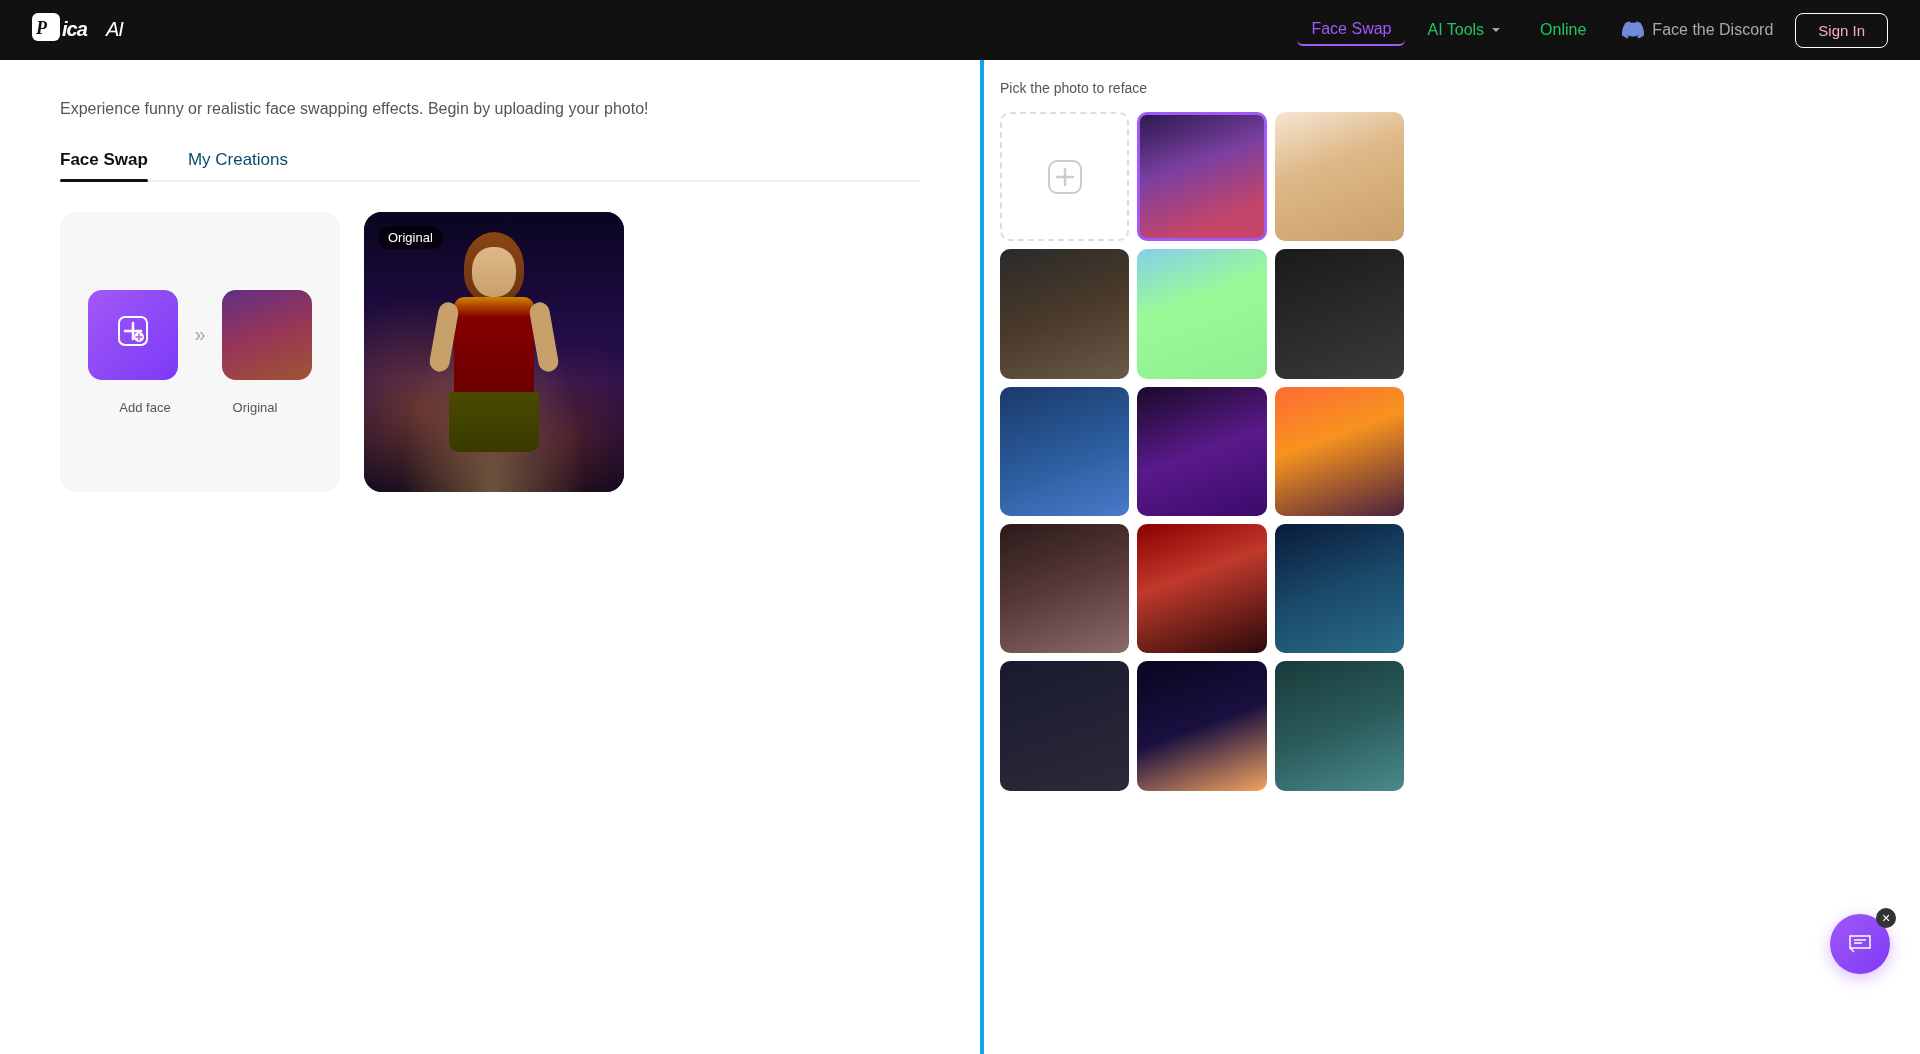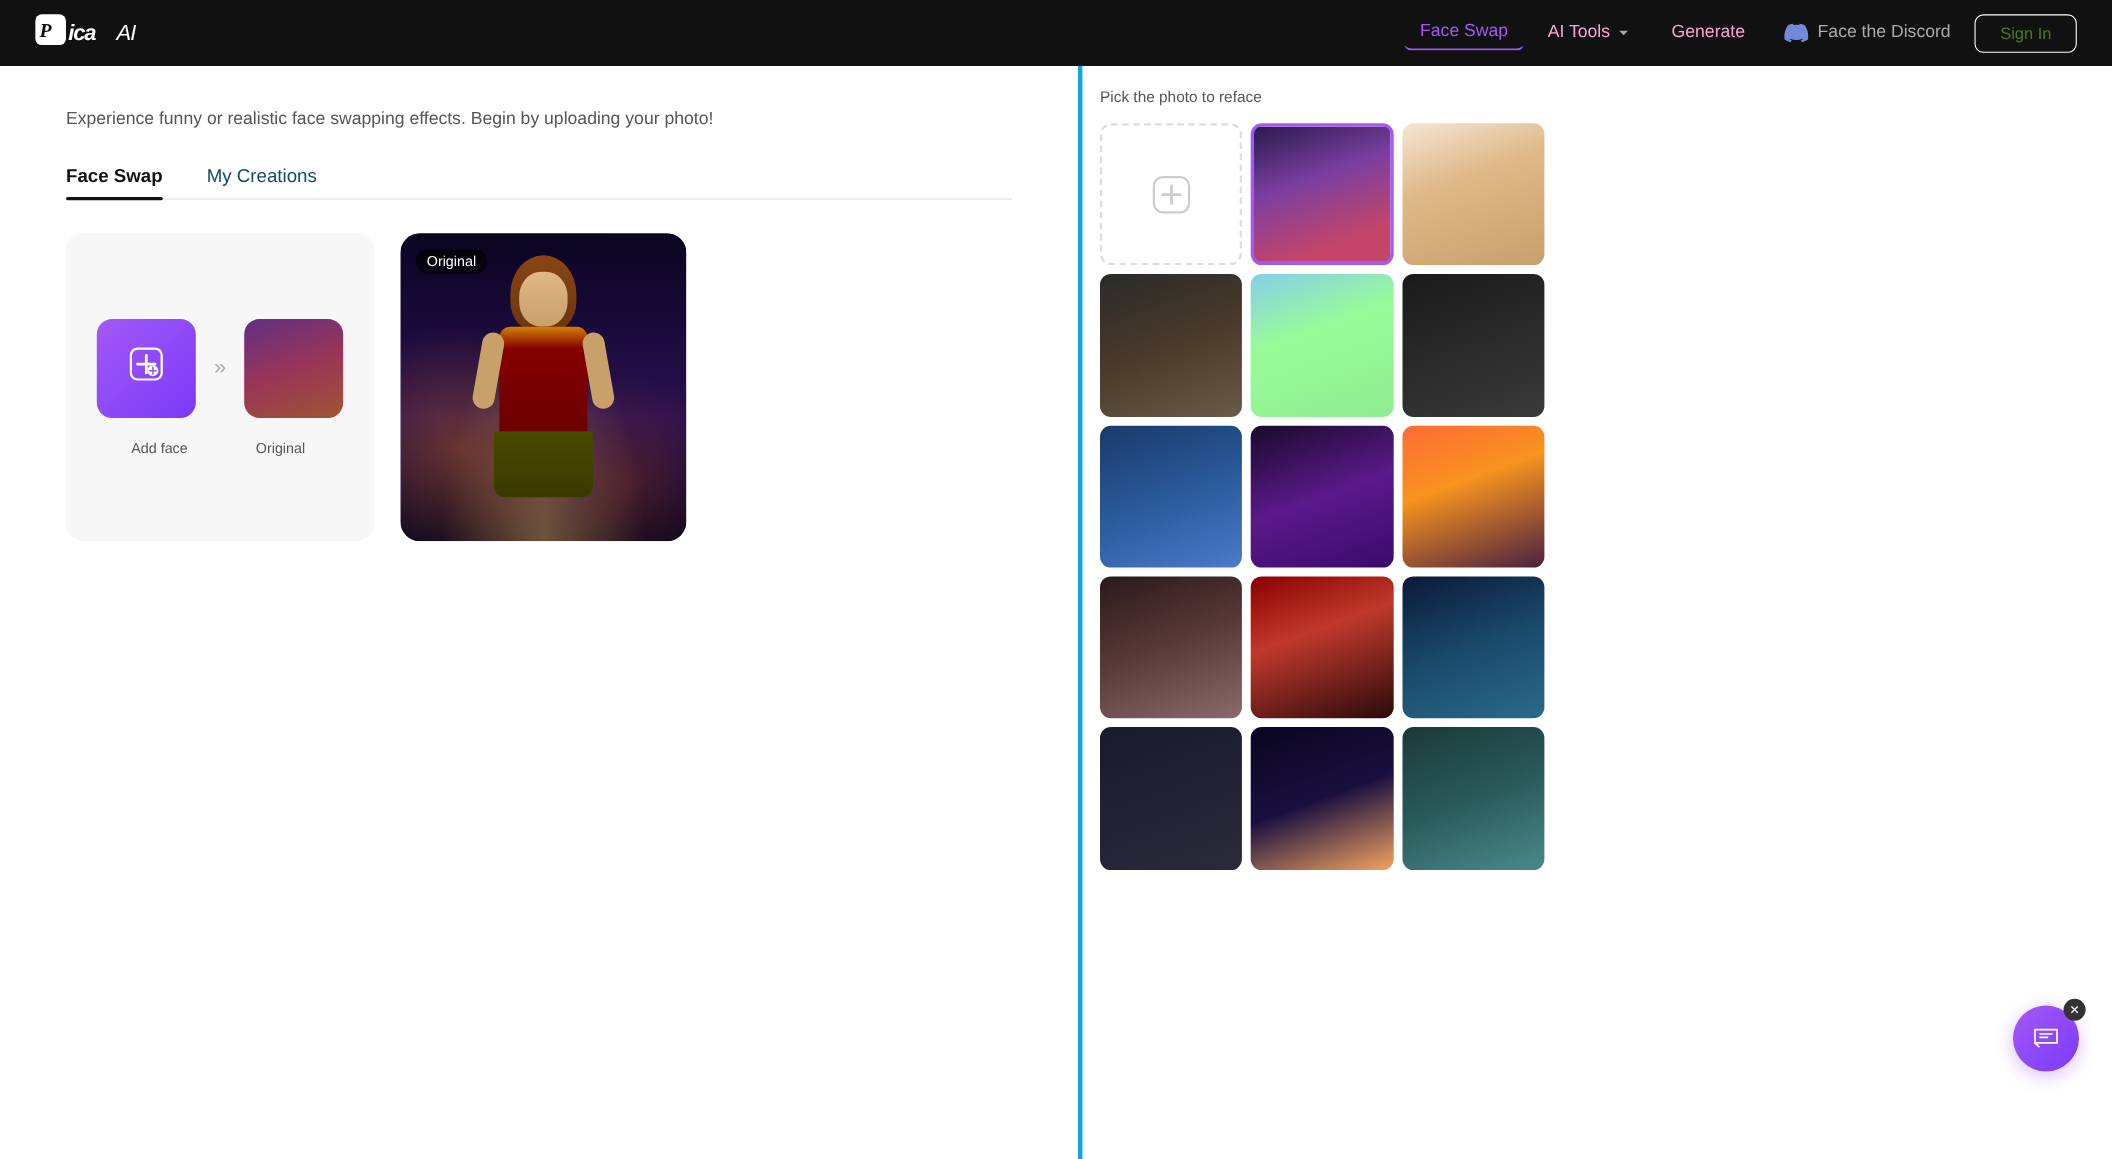--- a/index.html
+++ b/index.html
@@ -6,28 +6,28 @@
     body { font-family: -apple-system, BlinkMacSystemFont, 'Segoe UI', sans-serif; background: #fff; min-height: 1054px; overflow-x: hidden; }
 
     
     header {
       display: flex; align-items: center; justify-content: space-between;
       background: #111; height: 60px; padding: 0 32px; position: fixed; top: 0; left: 0; right: 0; z-index: 100;
     }
     .logo { display: flex; align-items: center; }
     .logo-text { color: #fff; font-size: 22px; font-weight: 700; font-style: italic; letter-spacing: -1px; }
     nav { display: flex; align-items: center; gap: 8px; }
-    .nav-link { color: #f9a8d4; text-decoration: none; font-size: 16px; padding: 6px 14px; border-radius: 6px; cursor: pointer; transition: color 0.2s; }
+    .nav-link { color: #22c55e; text-decoration: none; font-size: 16px; padding: 6px 14px; border-radius: 6px; cursor: pointer; transition: color 0.2s; }
     .nav-link.active { color: #a259f7; border-bottom: 2px solid #a259f7; }
     .nav-ai-tools { display: flex; align-items: center; gap: 4px; }
     .nav-ai-tools svg { width: 16px; height: 16px; fill: #aaa; }
     .nav-discord { display: flex; align-items: center; gap: 8px; color: #aaa; font-size: 16px; cursor: pointer; padding: 6px 14px; }
     .discord-icon { width: 22px; height: 22px; }
     .sign-in-btn {
-      background: transparent; border: 1.5px solid #fff; color: #4d7c0f;
+      background: transparent; border: 1.5px solid #fff; color: #f9a8d4;
       padding: 8px 22px; border-radius: 8px; font-size: 15px; cursor: pointer;
     }
 
     
     .page-wrapper { display: flex; margin-top: 60px; min-height: calc(1054px - 60px); }
     .main-content { flex: 1; padding: 40px 60px 60px; background: #fff; max-width: 980px; }
     .sidebar { width: 440px; background: #fff; border-left: 4px solid #0ea5e9; overflow-y: auto; padding: 20px 16px; }
 
     
     .hero-title { font-size: 52px; font-weight: 800; color: #111; line-height: 1.1; margin-bottom: 16px; text-align: center; }
@@ -139,21 +139,21 @@
     </span>
   </div>
   <nav>
     <a class="nav-link active">Face Swap</a>
     <div class="nav-link nav-ai-tools">
       <span>AI Tools</span>
       <svg viewBox="0 0 16 16" fill="#aaa">
           <path d="M4 6l4 4 4-4"></path>
         </svg>
     </div>
-    <a class="nav-link">Generate</a>
+    <a class="nav-link">Online</a>
     <div class="nav-discord">
       <svg class="discord-icon" viewBox="0 0 24 24" fill="#7289da">
         <path d="M20.317 4.37a19.791 19.791 0 00-4.885-1.515.074.074 0 00-.079.037c-.21.375-.444.864-.608 1.25a18.27 18.27 0 00-5.487 0 12.64 12.64 0 00-.617-1.25.077.077 0 00-.079-.037A19.736 19.736 0 003.677 4.37a.07.07 0 00-.032.027C.533 9.046-.32 13.58.099 18.057a.082.082 0 00.031.057 19.9 19.9 0 005.993 3.03.078.078 0 00.084-.028c.462-.63.874-1.295 1.226-1.994a.076.076 0 00-.041-.106 13.107 13.107 0 01-1.872-.892.077.077 0 01-.008-.128 10.2 10.2 0 00.372-.292.074.074 0 01.077-.01c3.928 1.793 8.18 1.793 12.062 0a.074.074 0 01.078.01c.12.098.246.198.373.292a.077.077 0 01-.006.127 12.299 12.299 0 01-1.873.892.077.077 0 00-.041.107c.36.698.772 1.362 1.225 1.993a.076.076 0 00.084.028 19.839 19.839 0 006.002-3.03.077.077 0 00.032-.054c.5-5.177-.838-9.674-3.549-13.66a.061.061 0 00-.031-.03z"></path>
       </svg>
       <span>Face the Discord</span>
     </div>
     <button class="sign-in-btn">Sign In</button>
   </nav>
 </header>
 

